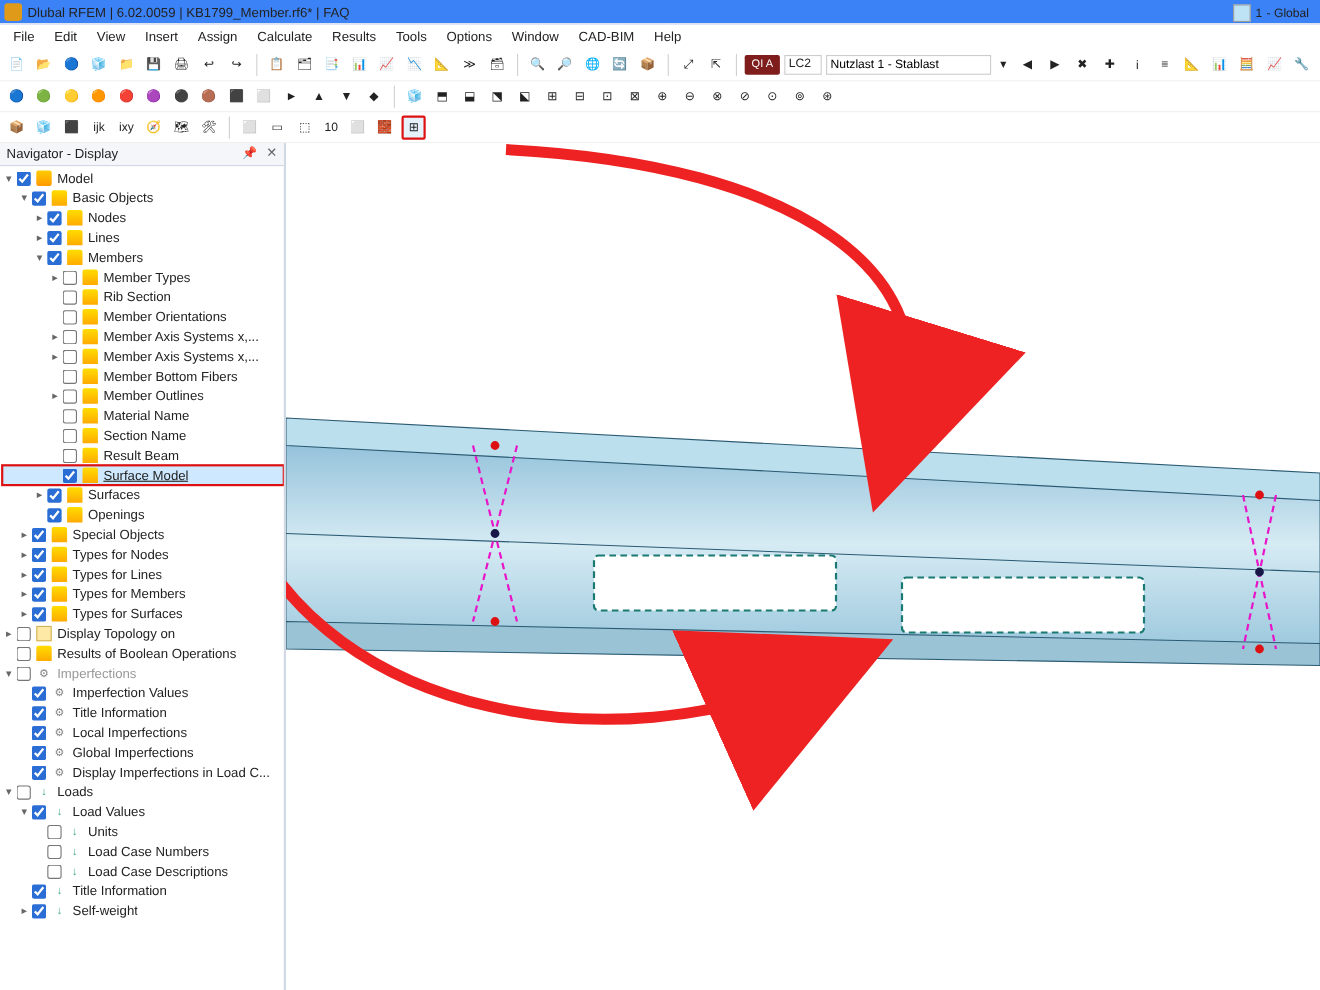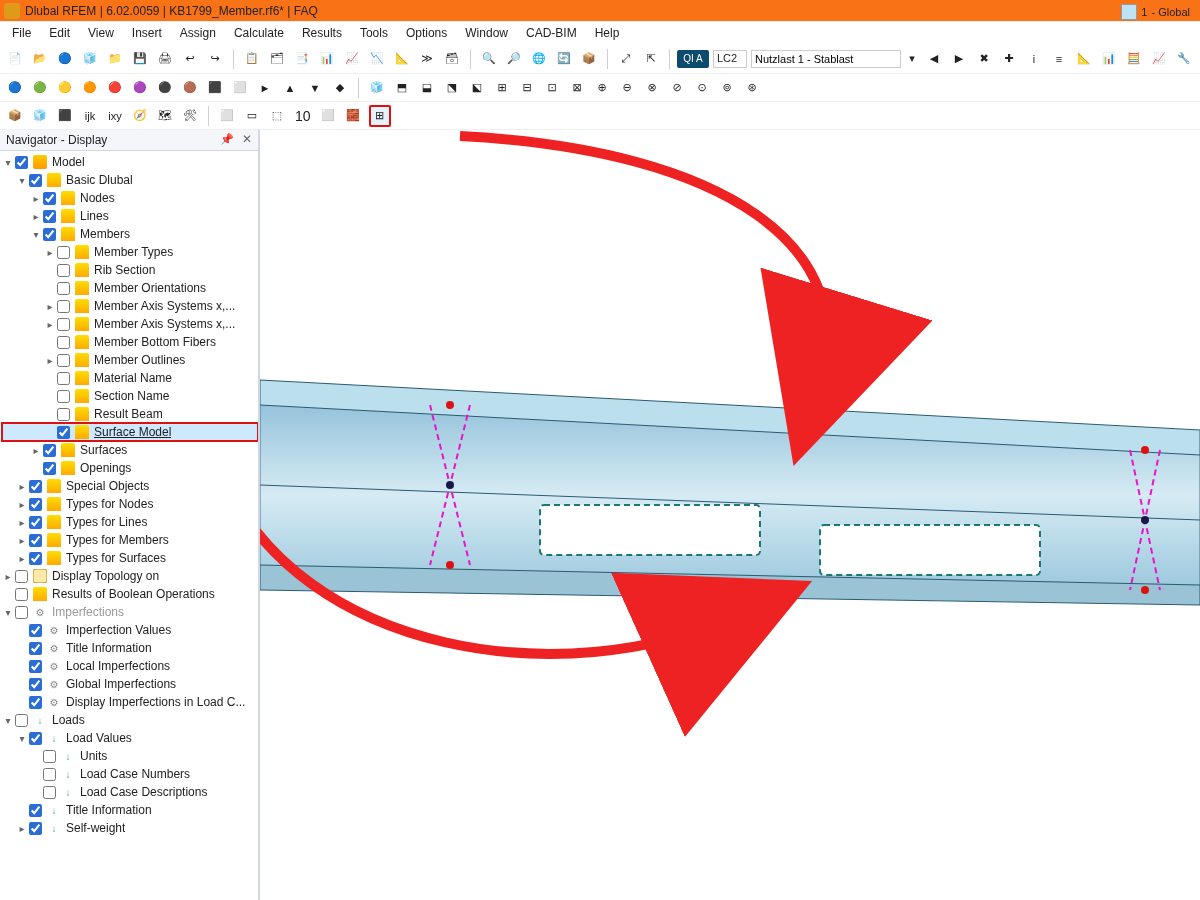--- a/index.html
+++ b/index.html
@@ -1,26 +1,26 @@
 <!DOCTYPE html>
 <html><head>
 <meta charset="utf-8">
 <style>
   * { box-sizing: border-box; margin: 0; padding: 0; }
   body { font-family: "Segoe UI", Tahoma, Arial, sans-serif; font-size: 12px; color: #222; background: #fff; width: 1200px; height: 900px; overflow: hidden; }
-  .titlebar { height: 22px; background: #f97316; display: flex; align-items: center; padding-left: 4px; border-bottom: 1px solid #eee; }
+  .titlebar { height: 22px; background: #3b82f6; display: flex; align-items: center; padding-left: 4px; border-bottom: 1px solid #eee; }
   .titlebar .icon { width: 16px; height: 16px; background: #e09a1a; border-radius: 3px; margin-right: 5px; }
   .menubar { height: 22px; display: flex; align-items: center; padding: 0 4px; gap: 2px; }
   .menubar span { padding: 2px 8px; cursor: default; }
   .toolbar { height: 30px; display: flex; align-items: center; padding: 2px 4px; gap: 4px; border-bottom: 1px solid #f0f0f0; }
   .toolbar.row2 { height: 28px; }
   .tbtn { width: 22px; height: 22px; display: inline-flex; align-items: center; justify-content: center; border: 1px solid transparent; border-radius: 2px; cursor: default; font-size: 11px; }
   .tsep { width: 1px; height: 20px; background: #d0d0d0; margin: 0 3px; }
-  .tlbl { font-size: 14px; padding: 0 3px; }
-  .qbox { width: 32px; height: 18px; background: #0c4a6e; color: #fff; font-size: 10px; display: inline-flex; align-items: center; justify-content: center; border-radius: 2px; }
+  .tlbl { font-size: 11px; padding: 0 3px; }
+  .qbox { width: 32px; height: 18px; background: #7f1d1d; color: #fff; font-size: 10px; display: inline-flex; align-items: center; justify-content: center; border-radius: 2px; }
   .lcbox { height: 18px; font-size: 11px; border: 1px solid #ccc; padding: 1px 3px; background: #fff; }
   .lc-dd { width: 150px; }
   .colorbox { width: 16px; height: 16px; border: 1px solid #999; display:inline-block; }
   .highlight-fe { border: 2px solid #d11; background: #e5f1fb; }
   .main { display: flex; height: calc(900px - 22px - 22px - 30px - 28px - 28px); }
   .sidebar { width: 260px; border-right: 2px solid #cfd8e3; background: #fff; display: flex; flex-direction: column; overflow-y: auto; overflow-x: hidden; }
   .panel-head { height: 21px; background: #f4f6f9; border-bottom: 1px solid #cfd8e3; display: flex; align-items: center; padding: 0 6px; font-size: 12px; position: relative; }
   .panel-head .pin { position: absolute; right: 24px; top: 3px; font-size: 11px; color: #666; }
   .panel-head .close { position: absolute; right: 6px; top: 2px; font-size: 12px; color: #666; }
   .tree { padding: 2px 0 10px 2px; font-size: 12px; line-height: 17px; }
@@ -208,21 +208,21 @@
       <div class="tree-row" style="padding-left:0px">
           <span class="tw">▾</span>
           <input type="checkbox" class="cb" checked="" style="">
           <span class="ico model"></span>
           <span class="node-label">Model</span>
         </div>
       <div class="tree-row" style="padding-left:14px">
           <span class="tw">▾</span>
           <input type="checkbox" class="cb" checked="" style="">
           <span class="ico flag"></span>
-          <span class="node-label">Basic Dlubal</span>
+          <span class="node-label">Basic Objects</span>
         </div>
       <div class="tree-row" style="padding-left:28px">
           <span class="tw">▸</span>
           <input type="checkbox" class="cb" checked="" style="">
           <span class="ico flag"></span>
           <span class="node-label">Nodes</span>
         </div>
       <div class="tree-row" style="padding-left:28px">
           <span class="tw">▸</span>
           <input type="checkbox" class="cb" checked="" style="">

